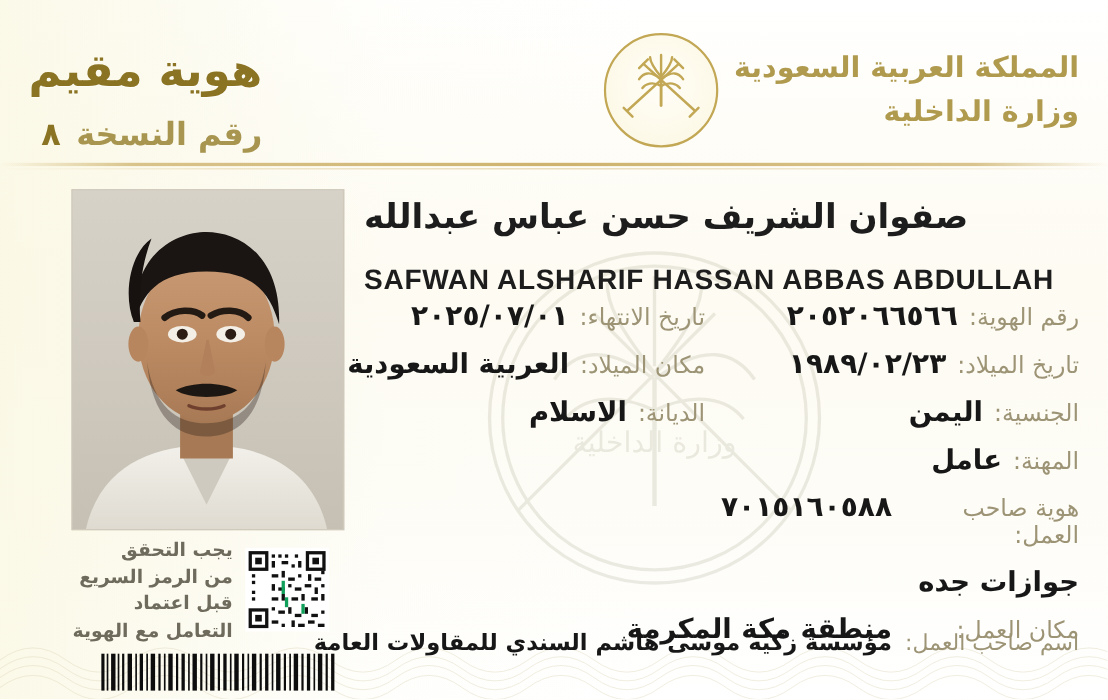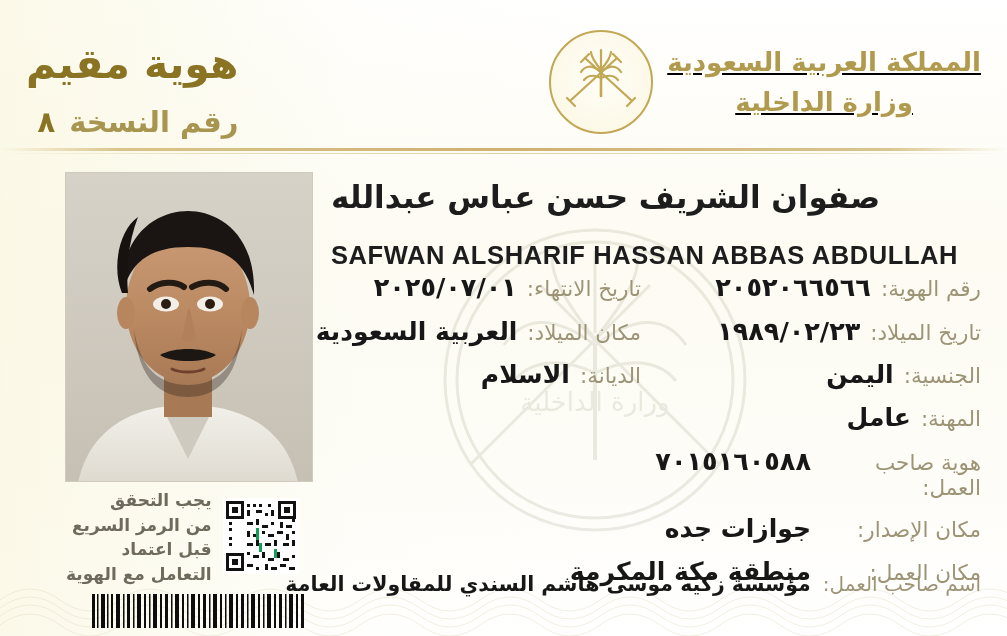--- a/index.html
+++ b/index.html
@@ -77,23 +77,22 @@
     justify-content: flex-start;
   }
   .copy-label { color: #a79550; }
   .copy-value { color: #8a7322; }
 
   .emblem-block {
     display: flex; flex-direction: row; align-items: center; gap: 14px;
     padding-top: 16px;
   }
   .ministry-text {
-    text-align: center;
+    text-align: right;
     direction: rtl;
-    text-decoration: underline;
   }
   .kingdom-line {
     font-size: 26px;
     color: #b09a4e;
     font-weight: bold;
     line-height: 1.25;
     letter-spacing: 0.5px;
   }
   .ministry-line {
     font-size: 26px;
@@ -429,21 +428,20 @@
         <span class="fvalue">عامل</span>
       </div>
     </div>
 
     <div class="wide-row">
       <span class="flabel">هوية صاحب العمل:</span>
       <span class="fvalue num">٧٠١٥١٦٠٥٨٨</span>
     </div>
 
     <div class="wide-row">
-      <span class="flabel">مكان الإصدار:</span>
       <span class="fvalue">جوازات جده</span>
     </div>
 
     <div class="wide-row">
       <span class="flabel">مكان العمل:</span>
       <span class="fvalue">منطقة مكة المكرمة</span>
     </div>
   </div>
 
   <div class="emp-name-row">

